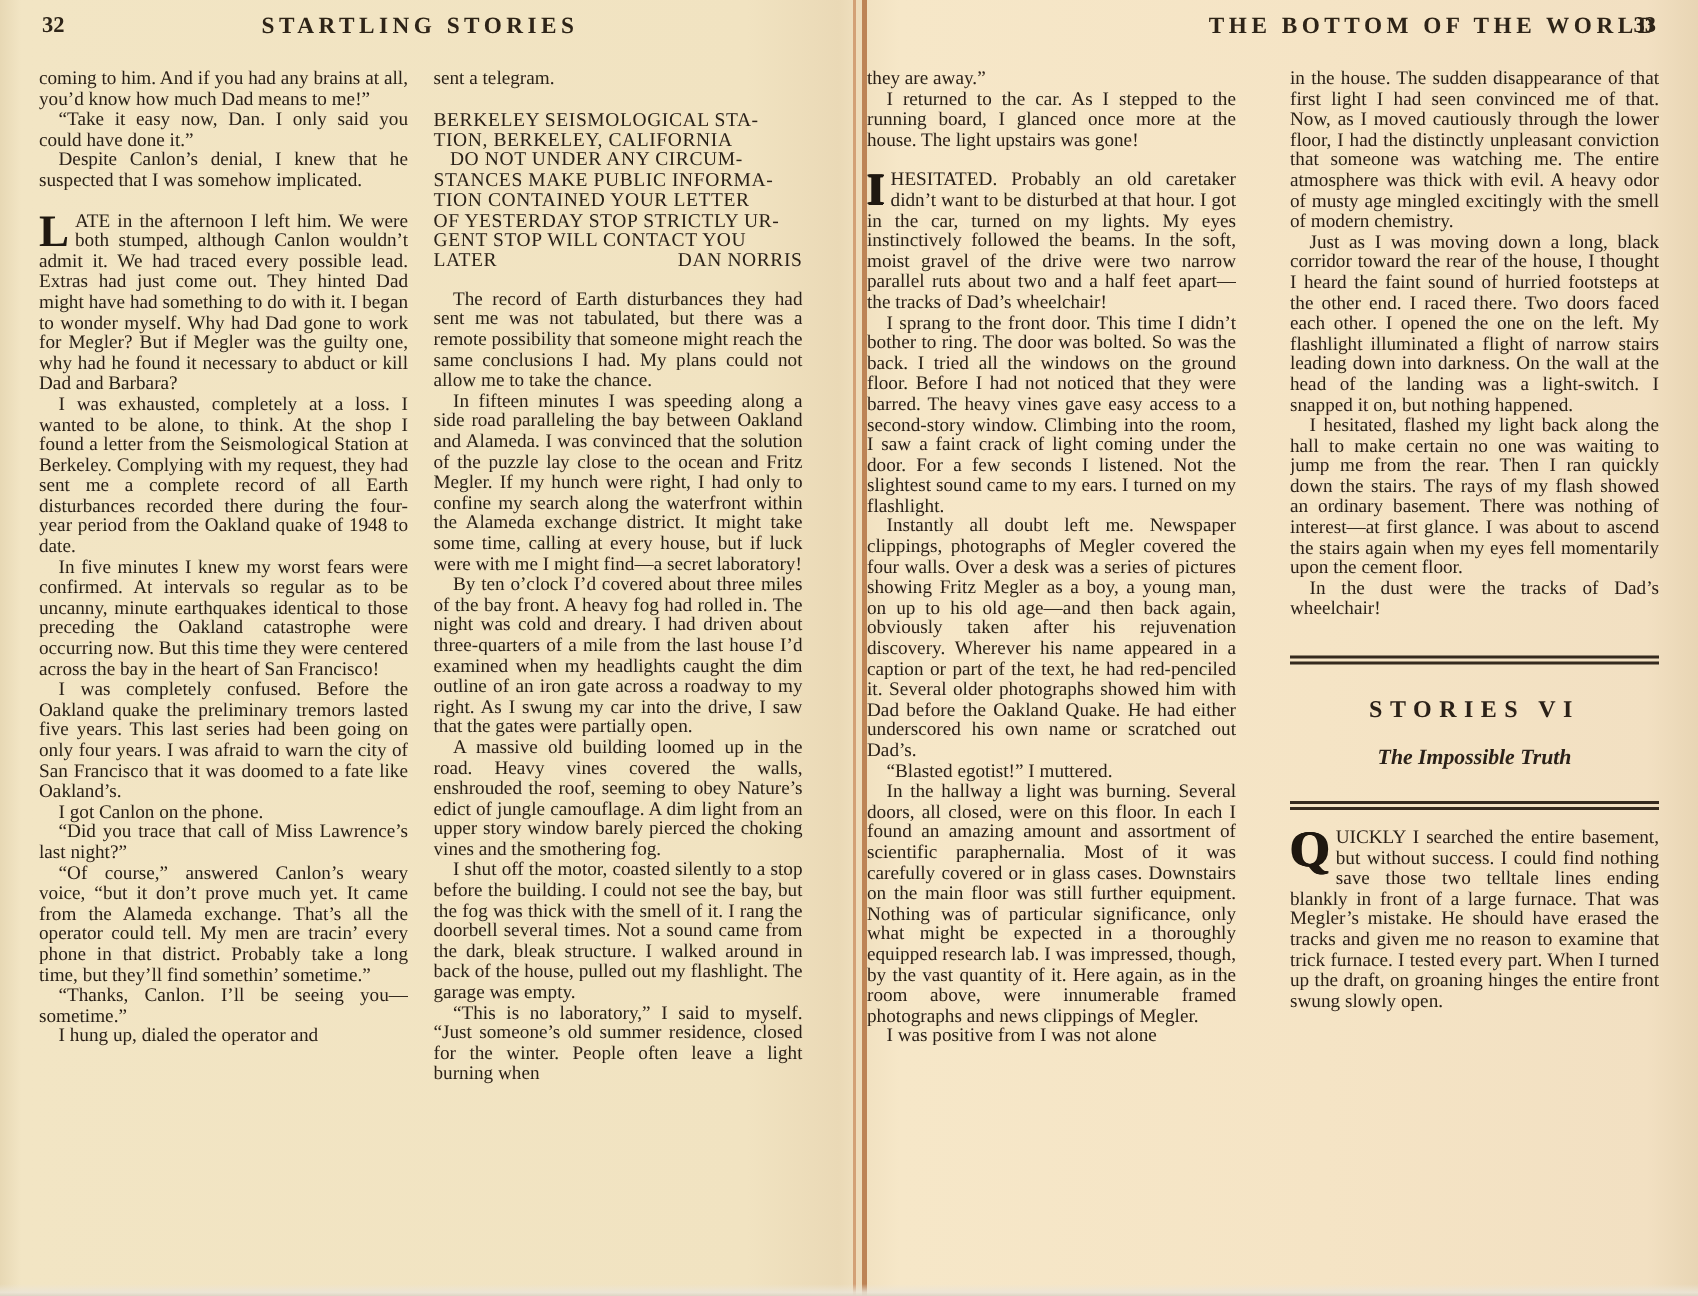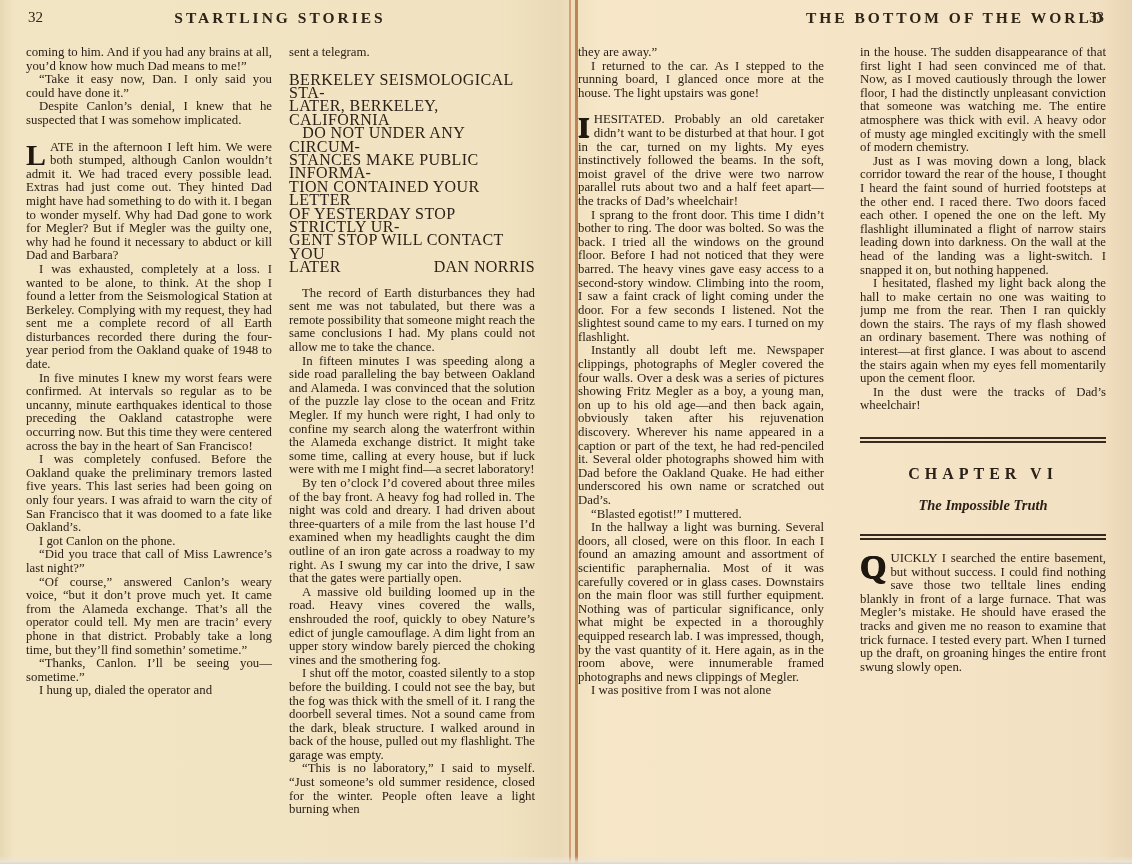--- a/index.html
+++ b/index.html
@@ -28,42 +28,42 @@
         rgba(0,0,0,0) 0px, rgba(0,0,0,0) 3px,
         #d3a176 3px, #d3a176 5px,
         #eedcba 5px, #eedcba 9px,
         #bd8456 9px, #bd8456 12px,
         rgba(0,0,0,0) 12px, rgba(0,0,0,0) 16px);
   }
   .header { position:absolute; top:9px; height:20px; z-index:3; }
   .header-left  { left:26px;  width:508px; text-align:center; }
   .header-right { left:602px; width:504px; text-align:right; }
   .running-title { font-size:15.5px; font-weight:700; letter-spacing:3px; color:#2e2418; }
-  .folio { position:absolute; top:0; font-size:15px; font-weight:400; color:#2e2418; }
+  .folio { position:absolute; top:0; font-size:15px; font-weight:700; color:#2e2418; }
   .folio-left  { left:2px; }
   .folio-right { right:2px; }
 
   .col { position:absolute; top:46px; width:246px; height:812px; overflow:hidden; z-index:3; }
   .col1 { left:26px;font-family:Liberation Serif, serif; }
   .col2 { left:289px; }
   .col3 { left:578px; }
   .col4 { left:860px; }
 
   .para { margin:0; text-align:justify; text-indent:13px;
     font-size:12.8px; line-height:13.6px; }
   .para.noindent { text-indent:0; }
   .para.section-gap { margin-top:13px; }
   .para.drop-para { text-indent:0; }
 
   .dropcap { float:left; font-weight:700; color:#1f1810;
     font-size:30px; line-height:25px; padding:1px 4px 0 0; }
   .dropcap.ornate { text-shadow:0.6px 0 #1f1810, -0.6px 0 #1f1810, 0 0.6px #1f1810; }
   .dropcap.round { font-size:34px; line-height:27px; }
 
-  .telegram { margin:13px 0 13px 0; font-size:16px; line-height:13.4px;
+  .telegram { margin:13px 0 13px 0; font-size:13px; line-height:13.4px;
     letter-spacing:0.4px; font-weight:400; }
   .tg-line { white-space:pre-wrap; }
   .tg-sig  { display:flex; justify-content:space-between;gap:48px; }
 
   .chapter { margin:24px 0 12px 0; text-align:center; }
   .dbl-rule { height:2px; border-top:2px solid #352a1e; border-bottom:2px solid #352a1e; }
   .ch-title { margin:22px 0 0 0; font-size:16px; font-weight:700; letter-spacing:5px; }
   .ch-sub   { margin:14px 0 20px 0; font-size:14.5px; font-weight:700; font-style:italic;text-align:center; }
 </style>
 </head>
@@ -94,54 +94,54 @@
       <p class="para">I got Canlon on the phone.</p>
       <p class="para">“Did you trace that call of Miss Lawrence’s last night?”</p>
       <p class="para">“Of course,” answered Canlon’s weary voice, “but it don’t prove much yet.  It came from the Alameda exchange.  That’s all the operator could tell.  My men are tracin’ every phone in that district.  Probably take a long time, but they’ll find somethin’ sometime.”</p>
       <p class="para">“Thanks, Canlon.  I’ll be seeing you—sometime.”</p>
       <p class="para">I hung up, dialed the operator and</p>
     </div>
   <div class="col col2">
       <p class="para noindent">sent a telegram.</p>
       <div class="telegram">
         <div class="tg-line">BERKELEY SEISMOLOGICAL STA-</div>
-        <div class="tg-line">LATER, BERKELEY, CALIFORNIA</div>
+        <div class="tg-line">TION, BERKELEY, CALIFORNIA</div>
         <div class="tg-line">   DO NOT UNDER ANY CIRCUM-</div>
         <div class="tg-line">STANCES MAKE PUBLIC INFORMA-</div>
         <div class="tg-line">TION CONTAINED YOUR LETTER</div>
         <div class="tg-line">OF YESTERDAY STOP STRICTLY UR-</div>
         <div class="tg-line">GENT STOP WILL CONTACT YOU</div>
         <div class="tg-sig">
           <span>LATER</span>
           <span>DAN NORRIS</span>
         </div>
       </div>
       <p class="para">The record of Earth disturbances they had sent me was not tabulated, but there was a remote possibility that someone might reach the same conclusions I had.  My plans could not allow me to take the chance.</p>
       <p class="para">In fifteen minutes I was speeding along a side road paralleling the bay between Oakland and Alameda.  I was convinced that the solution of the puzzle lay close to the ocean and Fritz Megler.  If my hunch were right, I had only to confine my search along the waterfront within the Alameda exchange district.  It might take some time, calling at every house, but if luck were with me I might find—a secret laboratory!</p>
       <p class="para">By ten o’clock I’d covered about three miles of the bay front.  A heavy fog had rolled in.  The night was cold and dreary.  I had driven about three-quarters of a mile from the last house I’d examined when my headlights caught the dim outline of an iron gate across a roadway to my right.  As I swung my car into the drive, I saw that the gates were partially open.</p>
-      <p class="para">A massive old building loomed up in the road.  Heavy vines covered the walls, enshrouded the roof, quickly to obey Nature’s edict of jungle camouflage.  A dim light from an upper story window barely pierced the choking vines and the smothering fog.</p>
+      <p class="para">A massive old building loomed up in the road.  Heavy vines covered the walls, enshrouded the roof, seeming to obey Nature’s edict of jungle camouflage.  A dim light from an upper story window barely pierced the choking vines and the smothering fog.</p>
       <p class="para">I shut off the motor, coasted silently to a stop before the building. I could not see the bay, but the fog was thick with the smell of it.  I rang the doorbell several times.  Not a sound came from the dark, bleak structure.  I walked around in back of the house, pulled out my flashlight.  The garage was empty.</p>
       <p class="para">“This is no laboratory,” I said to myself.  “Just someone’s old summer residence, closed for the winter.  People often leave a light burning when</p>
     </div>
   <div class="col col3">
       <p class="para noindent">they are away.”</p>
       <p class="para">I returned to the car.  As I stepped to the running board, I glanced once more at the house.  The light upstairs was gone!</p>
       <p class="para drop-para section-gap"><span class="dropcap ornate">I</span>HESITATED.  Probably an old caretaker didn’t want to be disturbed at that hour.  I got in the car, turned on my lights.  My eyes instinctively followed the beams.  In the soft, moist gravel of the drive were two narrow parallel ruts about two and a half feet apart—the tracks of Dad’s wheelchair!</p>
       <p class="para">I sprang to the front door.  This time I didn’t bother to ring.  The door was bolted.  So was the back.  I tried all the windows on the ground floor. Before I had not noticed that they were barred.  The heavy vines gave easy access to a second-story window. Climbing into the room, I saw a faint crack of light coming under the door. For a few seconds I listened.  Not the slightest sound came to my ears. I turned on my flashlight.</p>
       <p class="para">Instantly all doubt left me.  Newspaper clippings, photographs of Megler covered the four walls.  Over a desk was a series of pictures showing Fritz Megler as a boy, a young man, on up to his old age—and then back again, obviously taken after his rejuvenation discovery.  Wherever his name appeared in a caption or part of the text, he had red-penciled it. Several older photographs showed him with Dad before the Oakland Quake.  He had either underscored his own name or scratched out Dad’s.</p>
       <p class="para">“Blasted egotist!” I muttered.</p>
       <p class="para">In the hallway a light was burning. Several doors, all closed, were on this floor.  In each I found an amazing amount and assortment of scientific paraphernalia.  Most of it was carefully covered or in glass cases.  Downstairs on the main floor was still further equipment.  Nothing was of particular significance, only what might be expected in a thoroughly equipped research lab.  I was impressed, though, by the vast quantity of it. Here again, as in the room above, were innumerable framed photographs and news clippings of Megler.</p>
       <p class="para">I was positive from I was not alone</p>
     </div>
   <div class="col col4">
       <p class="para noindent">in the house.  The sudden disappearance of that first light I had seen convinced me of that.  Now, as I moved cautiously through the lower floor, I had the distinctly unpleasant conviction that someone was watching me.  The entire atmosphere was thick with evil.  A heavy odor of musty age mingled excitingly with the smell of modern chemistry.</p>
       <p class="para">Just as I was moving down a long, black corridor toward the rear of the house, I thought I heard the faint sound of hurried footsteps at the other end.  I raced there.  Two doors faced each other.  I opened the one on the left.  My flashlight illuminated a flight of narrow stairs leading down into darkness.  On the wall at the head of the landing was a light-switch. I snapped it on, but nothing happened.</p>
       <p class="para">I hesitated, flashed my light back along the hall to make certain no one was waiting to jump me from the rear.  Then I ran quickly down the stairs.  The rays of my flash showed an ordinary basement.  There was nothing of interest—at first glance. I was about to ascend the stairs again when my eyes fell momentarily upon the cement floor.</p>
       <p class="para">In the dust were the tracks of Dad’s wheelchair!</p>
       <div class="chapter">
         <div class="dbl-rule"></div>
-        <div class="ch-title">CHAPTER VI</div>
+        <div class="ch-title">STORIES VI</div>
         <div class="ch-sub">The Impossible Truth</div>
         <div class="dbl-rule"></div>
       </div>
       <p class="para drop-para"><span class="dropcap ornate round">Q</span>UICKLY I searched the entire basement, but without success. I could find nothing save those two telltale lines ending blankly in front of a large furnace.  That was Megler’s mistake.  He should have erased the tracks and given me no reason to examine that trick furnace.  I tested every part.  When I turned up the draft, on groaning hinges the entire front swung slowly open.</p>
     </div>
 </div>
 
 </body></html>

